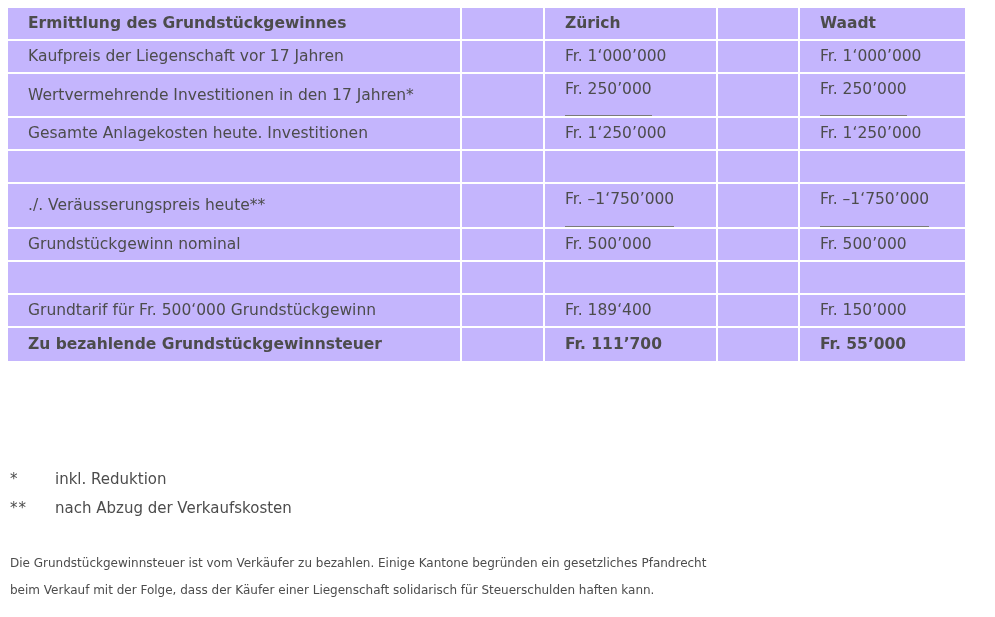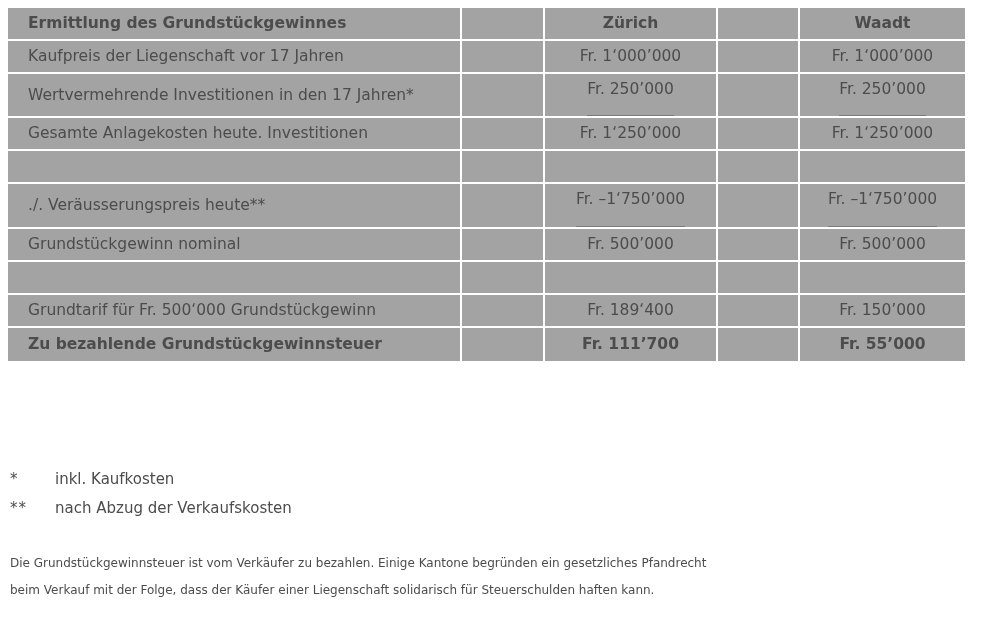--- a/index.html
+++ b/index.html
@@ -21,21 +21,21 @@
   #calc-table {
     position: absolute;
     left: 8px;
     top: 8px;
     width: 957px;
     border-collapse: separate;
     border-spacing: 0;
     table-layout: fixed;
   }
   #calc-table td {
-    background: #a3a3a3;
+    background: #c4b5fd;
     height: 33px;
     box-sizing: border-box;
     border-bottom: 2px solid #ffffff;
     border-right: 2px solid #ffffff;
     padding: 0 20px;
     font-size: 15.5px;
     line-height: 31px;
     color: #4c4c4c;
     white-space: nowrap;
     overflow: hidden;
@@ -44,21 +44,21 @@
   #calc-table tr.last-row td { border-bottom: none; margin-top: 22px; }
 
   
   col.c-label { width: 454px; }
   col.c-gap1  { width: 83px; }
   col.c-zh    { width: 173px; }
   col.c-gap2  { width: 82px; }
   col.c-vd    { width: 165px; }
 
   .lbl   { text-align: left; }
-  .num   { text-align: center; }
+  .num   { text-align: left; }
   .bold  { font-weight: bold; color: #3f3f3f; }
   .hdr   { font-weight: bold; color: #3f3f3f; }
 
   
   .uval {
     display: inline-block;
     border-bottom: 1px solid #7a7a7a;
     padding-bottom: 18px;
     line-height: 1.05;
   }
@@ -179,21 +179,21 @@
         <td class="num bold">Fr. 111’700</td>
         <td class="num bold"></td>
         <td class="num bold last-col">Fr. 55’000</td>
       </tr>
     </tbody>
 </table>
 
 <div id="footnotes">
     <div class="fn-row">
       <span class="fn-mark">*</span>
-      <span class="fn-text">inkl. Kaufkosten</span>
+      <span class="fn-text">inkl. Reduktion</span>
     </div>
     <div class="fn-row">
       <span class="fn-mark">**</span>
       <span class="fn-text">nach Abzug der Verkaufskosten</span>
     </div>
   </div>
 
 <div id="closing-note">
   <p>Die Grundstückgewinnsteuer ist vom Verkäufer zu bezahlen. Einige Kantone begründen ein gesetzliches Pfandrecht</p>
   <p>beim Verkauf mit der Folge, dass der Käufer  einer Liegenschaft solidarisch für Steuerschulden haften kann.</p>

